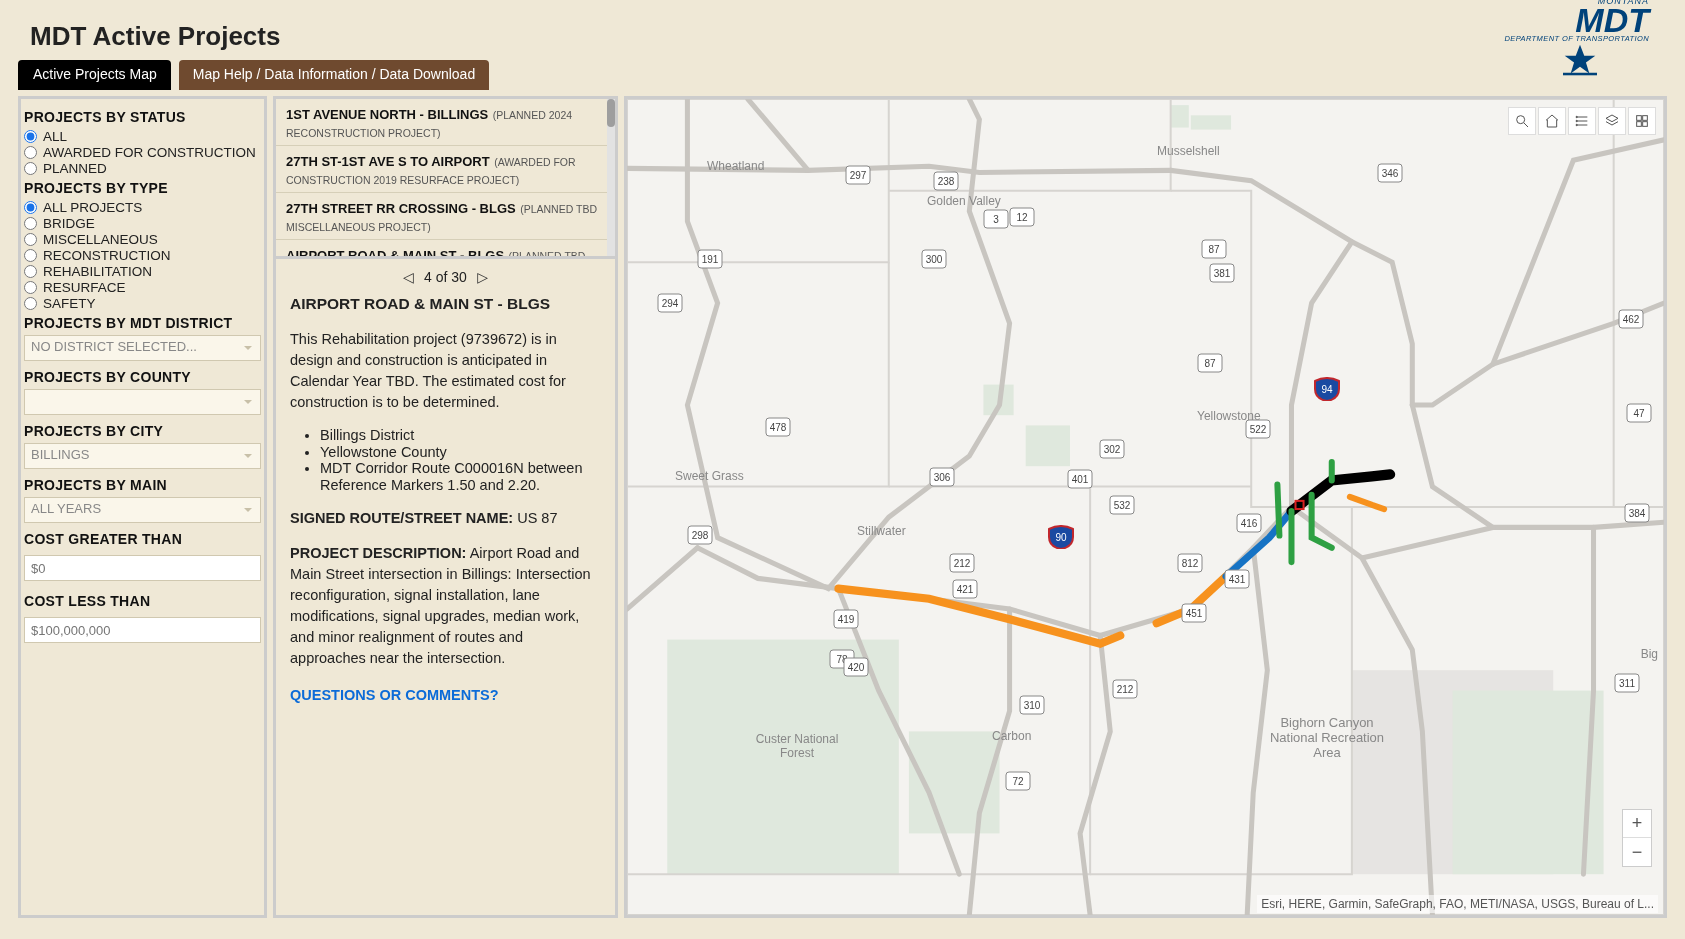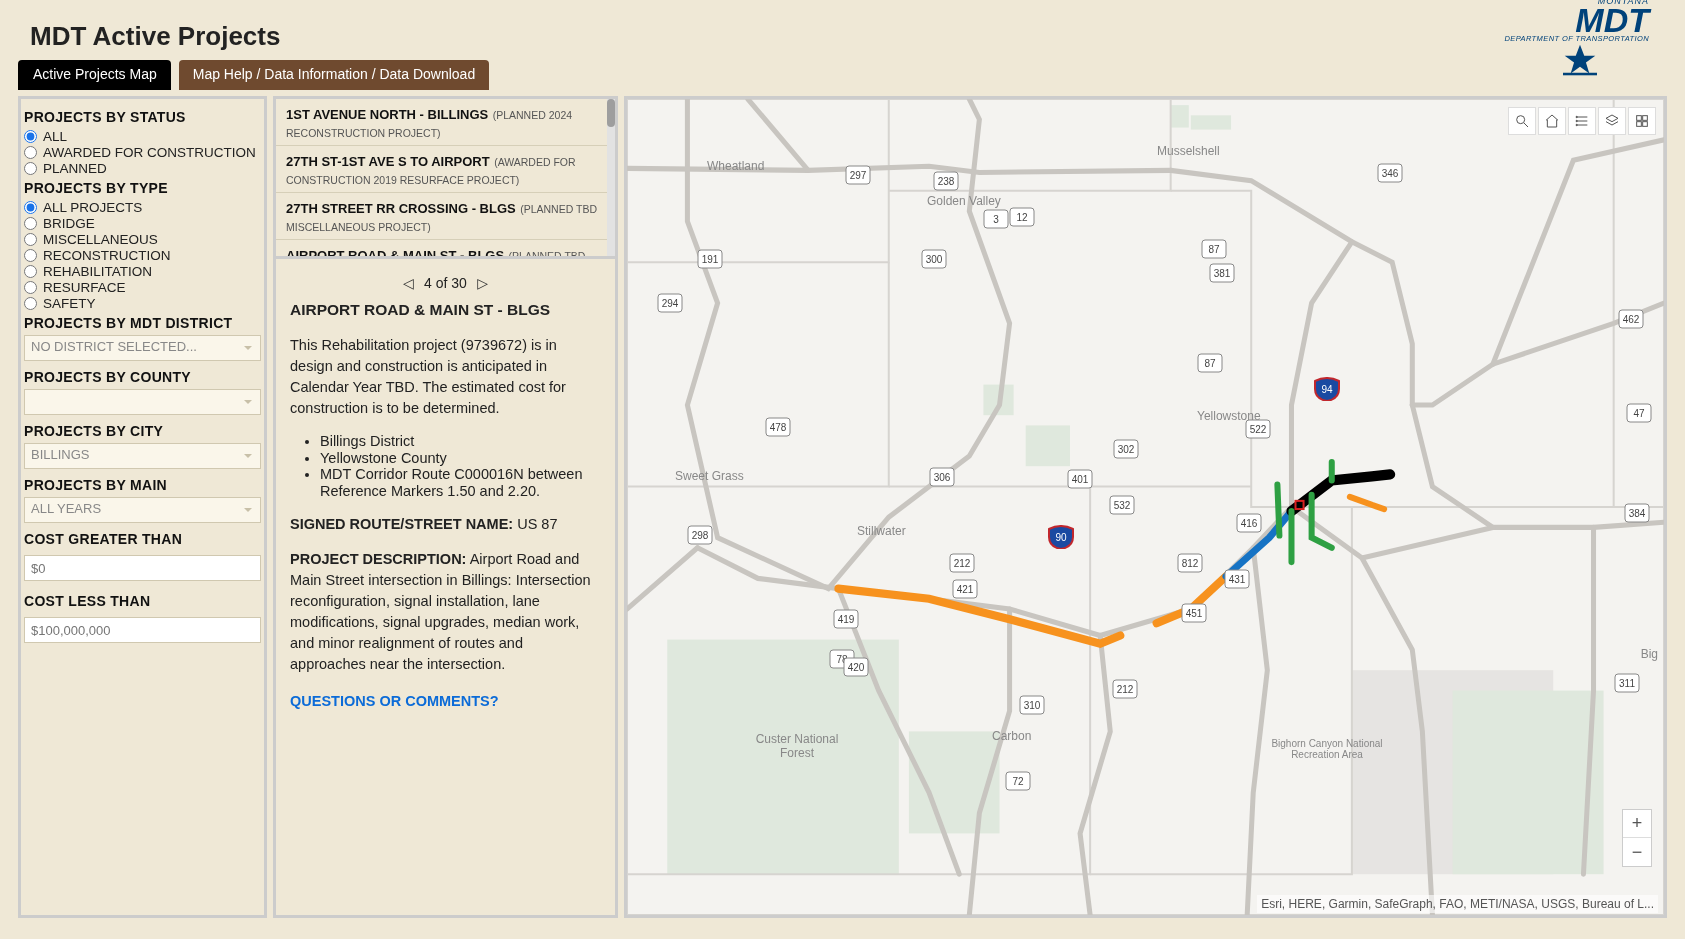--- a/index.html
+++ b/index.html
@@ -23,21 +23,21 @@
   .main { display: flex; gap: 6px; padding: 6px 18px 12px 18px; height: 840px; }
   .panel { background: #efe8d6; }
   .filters { width: 249px; border: 3px solid #ccc; padding: 6px 3px; overflow: hidden; font-family: Arial; }
   .filters h3 { font-size: 14px; font-weight: bold; margin: 4px 0 4px 0; color: #111; letter-spacing: 0.3px; }
   .radio-row { display: flex; align-items: center; font-size: 13.5px; color: #222; margin: 1px 0; }
   .radio-row input { margin-right: 6px; accent-color: #1a73e8; }
   .select { width: 100%; height: 26px; background: #faf6ea; border: 1px solid #d0c8b0; color: #888; font-size: 13px; padding: 3px 6px; position: relative; margin: 4px 0 8px 0; }
   .select::after { content: ""; position: absolute; right: 8px; top: 10px; border: 4px solid transparent; border-top-color: #c8c0a8; }
   .textbox { width: 100%; height: 26px; background: #fff; border: 1px solid #d0c8b0; font-size: 13px; padding: 3px 6px; color: #aaa; margin: 4px 0 8px 0; }
   
-  .listcol { width: 345px; border: 3px solid #ccc; display: flex; flex-direction: column; gap: 6px; padding: 0; }
+  .listcol { width: 345px; border: 3px solid #ccc; display: flex; flex-direction: column; gap: 0; padding: 0; }
   .projlist { height: 160px; overflow: hidden; border-bottom: 3px solid #ccc; position: relative; }
   .projlist .scroll { position: absolute; right: 0; top: 0; width: 8px; height: 100%; background: #e2e2e2; }
   .projlist .thumb { position: absolute; right: 0; top: 0; width: 8px; height: 28px; background: #9e9e9e; border-radius: 4px; }
   .projitem { border-bottom: 1px solid #d6cfb8; padding: 6px 10px 4px 10px; cursor: pointer; background: #efe8d6; }
   .projitem .title { font-size: 13px; font-weight: bold; color: #111; display: inline; }
   .projitem .meta { font-size: 10.5px; color: #555; display: inline; }
   
   .detail { flex: 1; padding: 10px 14px 10px 14px; overflow: hidden; font-family: Arial; color: #222; }
   .pager { text-align: center; font-size: 14px; color: #222; margin-bottom: 10px; }
   .pager .arrow { display: inline-block; width: 16px; cursor: pointer; color: #333; font-family: Arial; user-select: none; }
@@ -266,21 +266,21 @@
 
     <div class="county" style="left:80px; top:60px">Wheatland</div>
     <div class="county" style="left:300px; top:95px">Golden Valley</div>
     <div class="county" style="left:530px; top:45px">Musselshell</div>
     <div class="county" style="left:48px; top:370px">Sweet Grass</div>
     <div class="county" style="left:230px; top:425px">Stillwater</div>
     <div class="county" style="left:570px; top:310px">Yellowstone</div>
     <div class="county" style="left:365px; top:630px">Carbon</div>
     <div class="county" style="right:6px; top:548px">Big</div>
 
-    <div class="place" style="left:640px; bottom:155px; width:120px; font-size:10px; color:#888; text-align:center;">Bighorn Canyon National Recreation Area</div>
+    <div class="place" style="left:640px; bottom:155px; width:120px; font-size:13px; color:#888; text-align:center;">Bighorn Canyon National Recreation Area</div>
     <div class="place" style="left:115px; bottom:155px; width:110px; font-size:12px; color:#888; text-align:center;">Custer National Forest</div>
 
     <div class="shield" style="left:70px; top:150px"><svg viewBox="0 0 26 20">
             <rect x="1" y="1" width="24" height="18" rx="3" fill="#fff" stroke="#888"></rect>
             <text x="13" y="14" font-size="10" text-anchor="middle" fill="#444">191</text>
           </svg></div>
     <div class="shield" style="left:356px; top:110px"><svg viewBox="0 0 26 20">
             <rect x="1" y="1" width="24" height="18" rx="3" fill="#fff" stroke="#888"></rect>
             <text x="13" y="14" font-size="10" text-anchor="middle" fill="#444">3</text>
           </svg></div>
@@ -297,21 +297,21 @@
             <text x="13" y="14" font-size="10" text-anchor="middle" fill="#444">238</text>
           </svg></div>
     <div class="shield" style="left:574px; top:140px"><svg viewBox="0 0 26 20">
             <rect x="1" y="1" width="24" height="18" rx="3" fill="#fff" stroke="#888"></rect>
             <text x="13" y="14" font-size="10" text-anchor="middle" fill="#444">87</text>
           </svg></div>
     <div class="shield" style="left:570px; top:254px"><svg viewBox="0 0 26 20">
             <rect x="1" y="1" width="24" height="18" rx="3" fill="#fff" stroke="#888"></rect>
             <text x="13" y="14" font-size="10" text-anchor="middle" fill="#444">87</text>
           </svg></div>
-    <div class="shield" style="left:486px; top:340px"><svg viewBox="0 0 26 20">
+    <div class="shield" style="left:472px; top:340px"><svg viewBox="0 0 26 20">
             <rect x="1" y="1" width="24" height="18" rx="3" fill="#fff" stroke="#888"></rect>
             <text x="13" y="14" font-size="10" text-anchor="middle" fill="#444">302</text>
           </svg></div>
     <div class="shield" style="left:440px; top:370px"><svg viewBox="0 0 26 20">
             <rect x="1" y="1" width="24" height="18" rx="3" fill="#fff" stroke="#888"></rect>
             <text x="13" y="14" font-size="10" text-anchor="middle" fill="#444">401</text>
           </svg></div>
     <div class="shield" style="left:482px; top:396px"><svg viewBox="0 0 26 20">
             <rect x="1" y="1" width="24" height="18" rx="3" fill="#fff" stroke="#888"></rect>
             <text x="13" y="14" font-size="10" text-anchor="middle" fill="#444">532</text>

